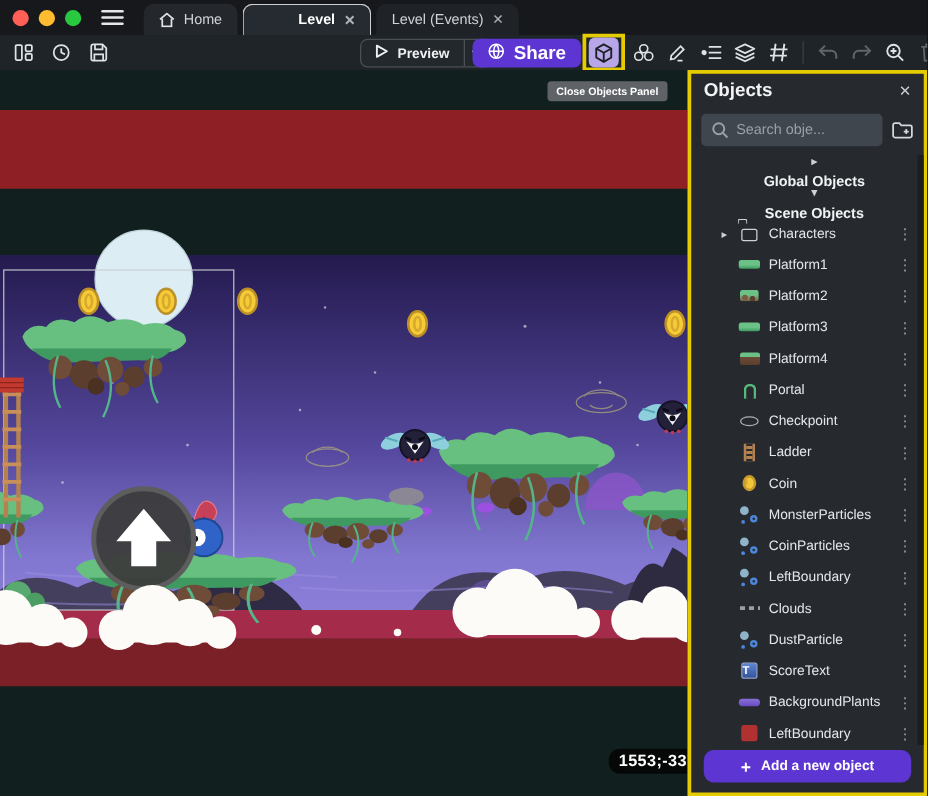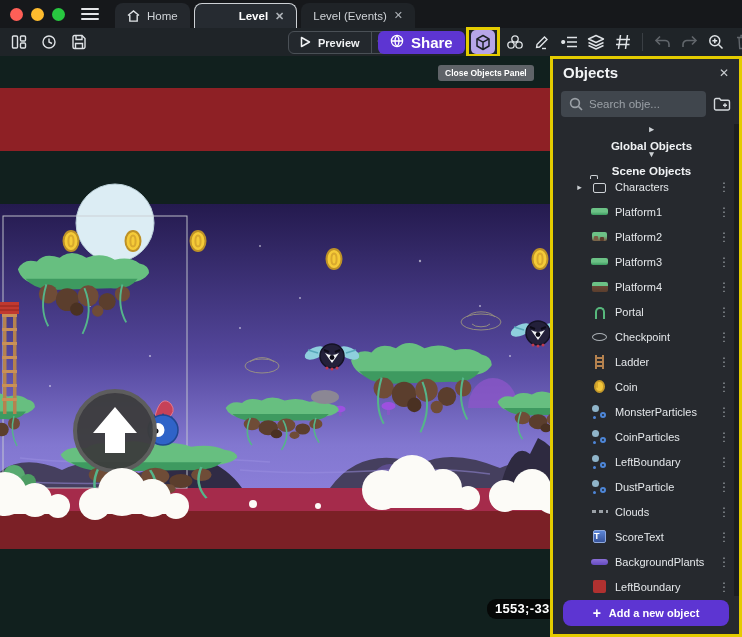--- a/index.html
+++ b/index.html
@@ -589,35 +589,35 @@
                 <span></span>
                 <span></span>
               </span>
             </span>
             <span class="label">LeftBoundary</span>
             <span class="row-menu"></span>
           </div>
           <div class="obj-row">
             <span class="caret"></span>
             <span class="ic">
+              <span class="ic-clouds"></span>
+            </span>
+            <span class="label">Clouds</span>
+            <span class="row-menu"></span>
+          </div>
+          <div class="obj-row">
+            <span class="caret"></span>
+            <span class="ic">
               <span class="ic-particles ic">
                 <span></span>
                 <span></span>
                 <span></span>
               </span>
             </span>
             <span class="label">DustParticle</span>
-            <span class="row-menu"></span>
-          </div>
-          <div class="obj-row">
-            <span class="caret"></span>
-            <span class="ic">
-              <span class="ic-clouds"></span>
-            </span>
-            <span class="label">Clouds</span>
             <span class="row-menu"></span>
           </div>
           <div class="obj-row">
             <span class="caret"></span>
             <span class="ic">
               <span class="ic-scoretext"></span>
             </span>
             <span class="label">ScoreText</span>
             <span class="row-menu"></span>
           </div>

